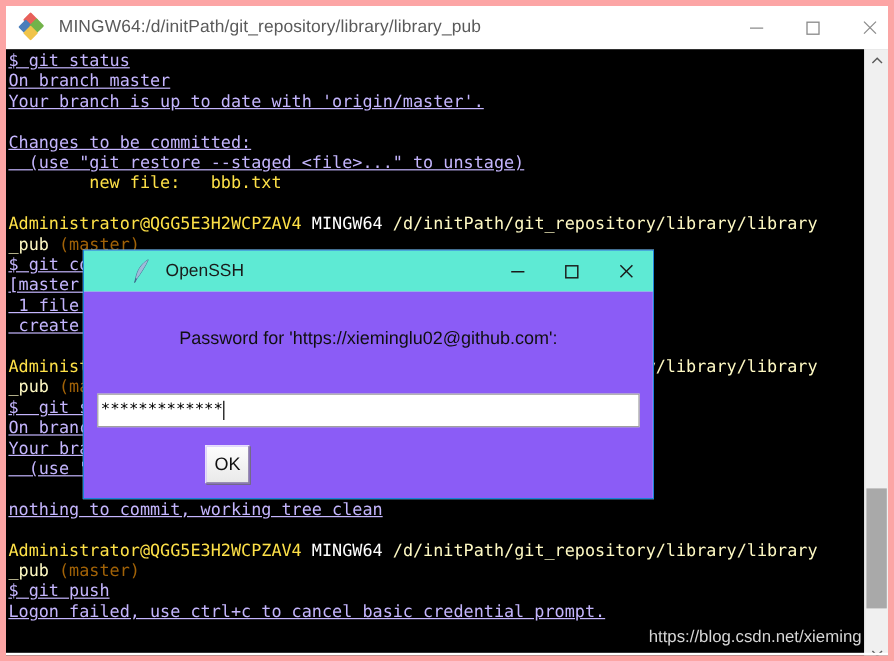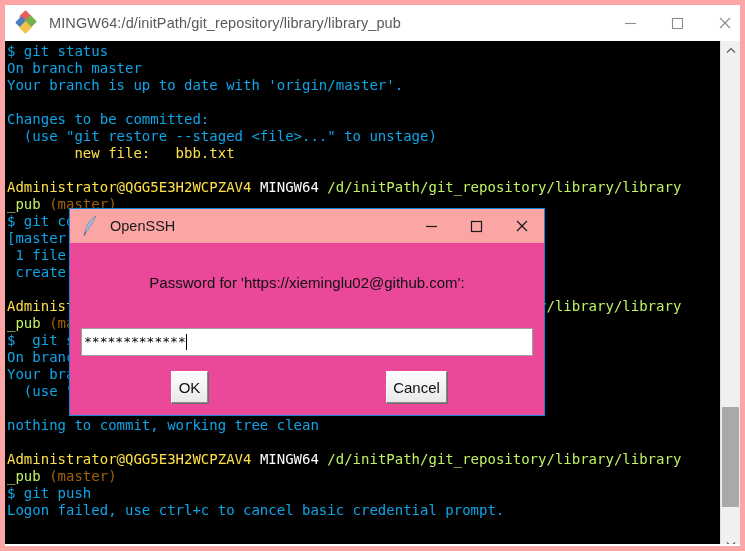--- a/index.html
+++ b/index.html
@@ -65,24 +65,24 @@
     left:2px;top:2px;
     width:722px;
     font-family:"DejaVu Sans Mono","Liberation Mono",monospace;
     font-size:14px;
     line-height:17px;
     white-space:pre;
     color:#cccccc;
     letter-spacing:0px;
   }
   .term-text .ln{height:17px;display:block;}
-  .c-def{color:#0ea5e9;}
+  .c-def{color:#c4b5fd;text-decoration:underline;}
   .c-green{color:#fde047;}
   .c-magenta{color:#ffffff;}
-  .c-yellow{color:#bef264;}
+  .c-yellow{color:#fef9c3;}
   .c-cyan{color:#a16207;}
 
   
   .scrollbar{
     position:absolute;right:0;top:36px;
     width:20px;height:513px;
     background:#f0f0f0;
     border-left:1px solid #e0e0e0;
     box-sizing:border-box;
   }
@@ -103,39 +103,39 @@
     position:absolute;
     left:64px;top:203px;
     width:476px;height:208px;
     background:#f0f0f0;
     border:1px solid #1884d8;
     box-sizing:border-box;
     box-shadow:0 0 3px rgba(0,0,0,0.35);
   }
   .dlg-titlebar{
     position:absolute;top:0;left:0;right:0;height:34px;
-    background:#fca5a5;
-    display:flex;align-items:center;
+    background:#5eead4;
+    display:flex;align-items:center;padding-left:28px;
   }
   .dlg-icon{
     width:20px;height:22px;margin-left:11px;margin-right:9px;
     flex:0 0 auto;
   }
   .dlg-title{
     font-size:14.5px;color:#1a1a1a;
     font-family:"Liberation Sans",sans-serif;
   }
   .dlg-controls{margin-left:auto;display:flex;height:34px;align-items:stretch;}
   .dlg-btn{
     width:45px;display:flex;align-items:center;justify-content:center;
     color:#1a1a1a;
   }
   .dlg-body{
     position:absolute;left:0;top:34px;right:0;bottom:0;
-    background:#ec4899;
+    background:#8b5cf6;
   }
   .dlg-prompt{
     position:absolute;
     left:0;right:0;top:31px;
     text-align:center;
     font-size:15px;color:#101010;
     font-family:"Liberation Sans",sans-serif;
   }
   .dlg-input{
     position:absolute;
@@ -236,20 +236,21 @@
         </svg>
     </div>
     <div class="sb-thumb" id="sb-thumb" style="height: 100px; top: 366px;"></div>
     <div class="sb-arrow sb-down">
       <svg width="10" height="7" viewBox="0 0 10 7">
           <polyline points="1,1.5 5,5.5 9,1.5" fill="none" stroke="currentColor" stroke-width="1.2"></polyline>
         </svg>
     </div>
   </div>
 
+  <div class="watermark">https://blog.csdn.net/xieming</div>
 
   <div class="btm-strip"></div>
 
   <div class="dialog">
 
     <div class="dlg-titlebar">
       <svg class="dlg-icon" viewBox="0 0 20 22">
         <path d="M14.5 1.5 C9 4.5 5.5 10 4.2 16.5 L3.2 20.5 L5.0 17.2 C8.5 12.5 12 7.0 14.5 1.5 Z" fill="#5b86b8" stroke="#3d5f85" stroke-width="0.7"></path>
         <path d="M14.5 1.5 C12 7.0 8.5 12.5 5.0 17.2 L4.2 16.5 C5.5 10 9 4.5 14.5 1.5 Z" fill="#9ebbd8"></path>
       </svg>
@@ -278,19 +279,18 @@
 
       <div class="dlg-prompt">Password for 'https://xieminglu02@github.com':</div>
 
       <div class="dlg-input">
         <span class="dlg-input-val">*************</span>
           <span class="caret"></span>
       </div>
 
       <div class="dlg-btnrow">
         <div class="wbtn btn-ok">OK</div>
-        <div class="wbtn btn-cancel">Cancel</div>
       </div>
 
     </div>
   </div>
 
 </div>
 
 </body></html>

